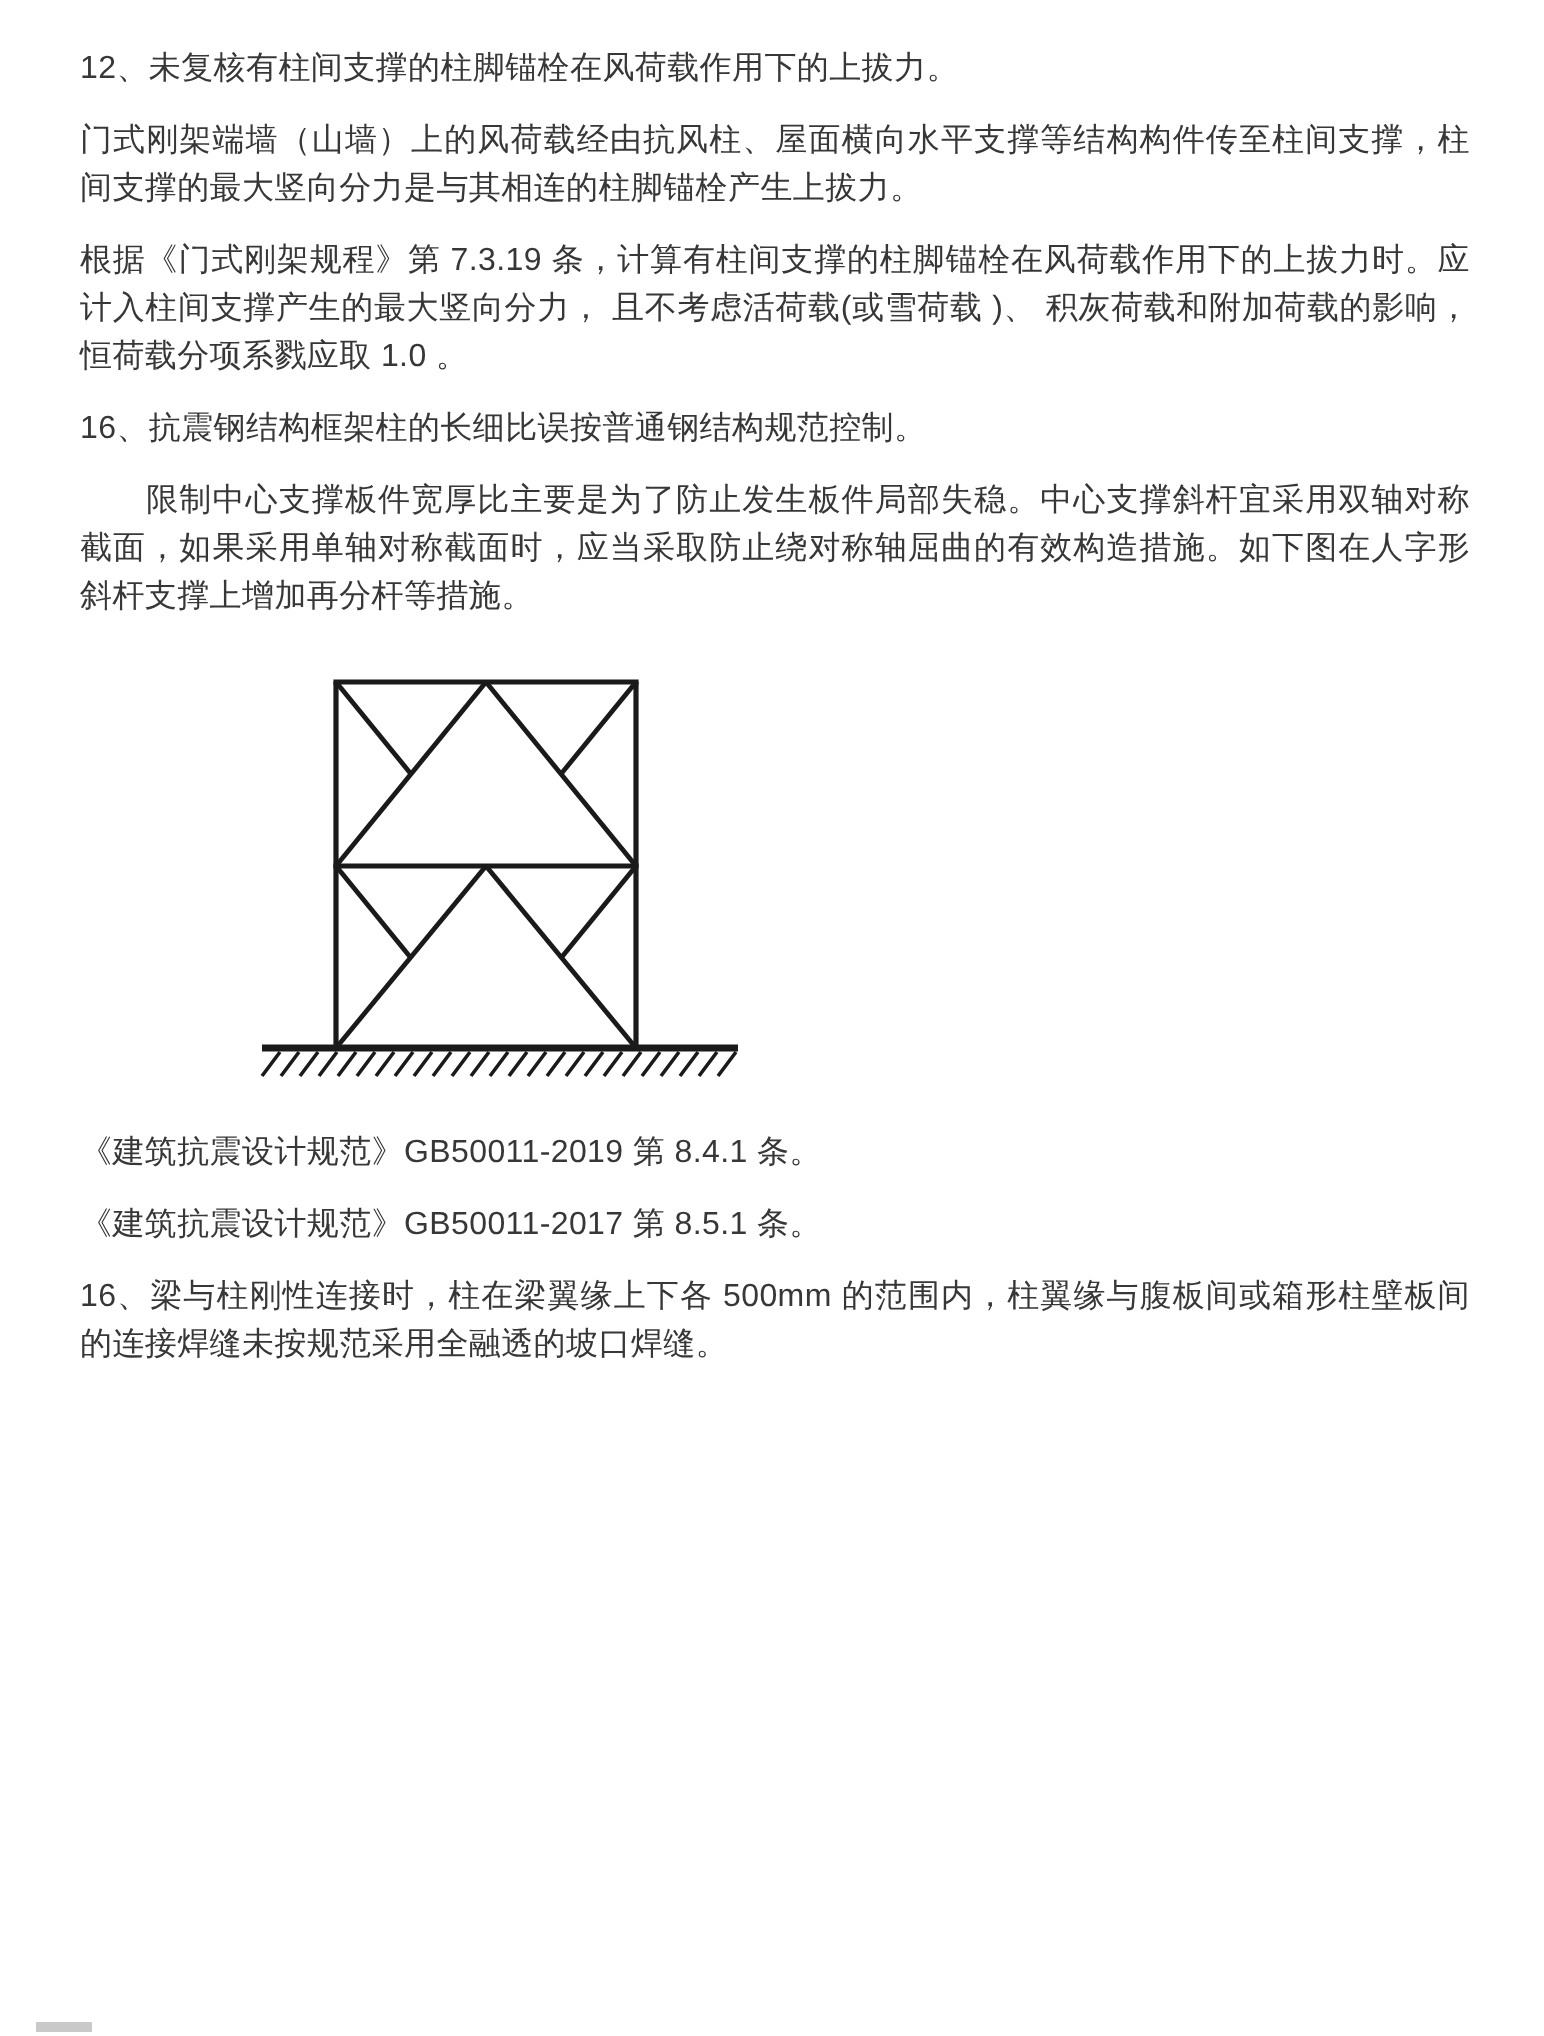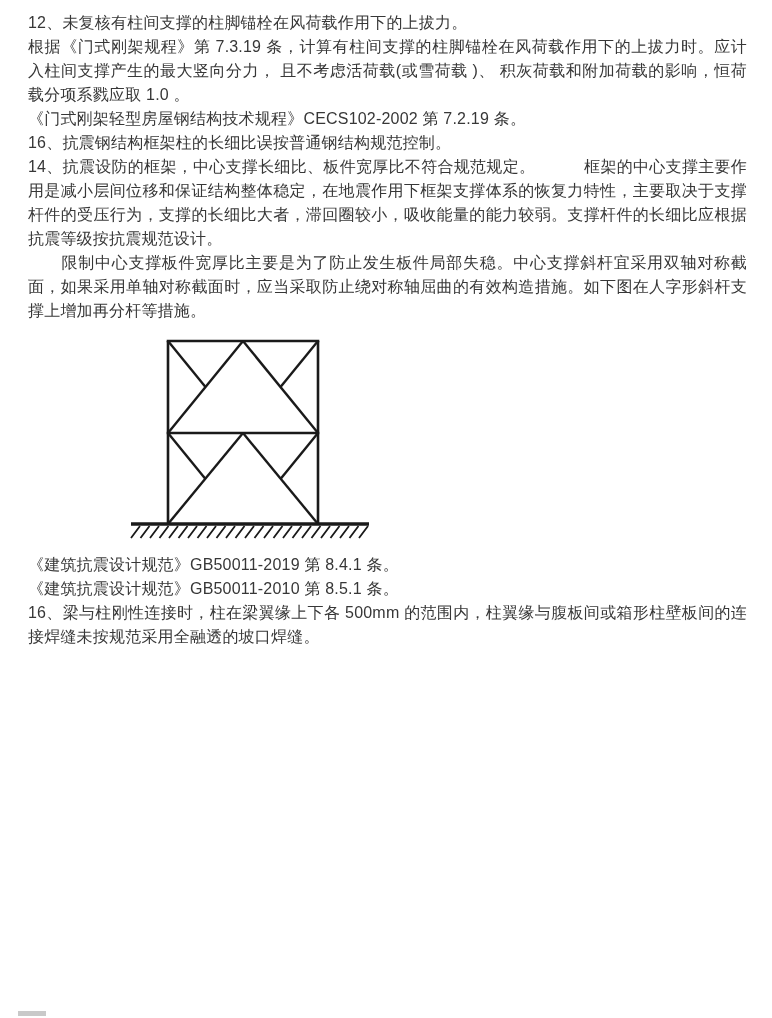--- a/index.html
+++ b/index.html
@@ -3,21 +3,21 @@
 <meta charset="utf-8">
 <style>
   html,body{margin:0;padding:0;}
   body{
     width:772px;height:1018px;position:relative;overflow:hidden;
     background:#ffffff;color:#373737;
     font-family:"Liberation Sans","DejaVu Sans",sans-serif;
   }
   .doc{padding:11px 25px 0 28px;}
   .doc p{
-    margin:0;font-size:16px;line-height:24px;
+    margin:12px;font-size:16px;line-height:24px;
     text-align:justify;text-justify:inter-ideograph;
     letter-spacing:0.2px;word-break:break-all;
   }
   .figure-block{height:230px;position:relative;}
   .figure-block svg{display:block;position:absolute;left:90px;top:3px;}
   .frame-line{stroke:#1a1a1a;fill:none;}
   .member{stroke-width:2.6px;}
   .brace{stroke-width:2.4px;}
   .ground{stroke-width:3.4px;}
   .hatch{stroke-width:1.8px;}
@@ -26,30 +26,29 @@
     background:#c9c9c9;
   }
 </style>
 </head>
 <body>
 
 <div class="doc">
 
   <section>
     <p>12、未复核有柱间支撑的柱脚锚栓在风荷载作用下的上拔力。</p>
+    <p>门式刚架端墙（山墙）上的风荷载经由抗风柱、屋面横向水平支撑等结构构件传至柱间支撑，柱间支撑的最大竖向分力是与其相连的柱脚锚栓产生上拔力。</p>
     <p>根据《门式刚架规程》第 7.3.19 条，计算有柱间支撑的柱脚锚栓在风荷载作用下的上拔力时。应计入柱间支撑产生的最大竖向分力， 且不考虑活荷载(或雪荷载 )、 积灰荷载和附加荷载的影响，恒荷载分项系戮应取 1.0 。</p>
-    <p>《门式刚架轻型房屋钢结构技术规程》CECS102-2002 第 7.2.19 条。</p>
   </section>
 
   <section>
     <p>16、抗震钢结构框架柱的长细比误按普通钢结构规范控制。</p>
   </section>
 
   <section>
-    <p>14、抗震设防的框架，中心支撑长细比、板件宽厚比不符合规范规定。　　　框架的中心支撑主要作用是减小层间位移和保证结构整体稳定，在地震作用下框架支撑体系的恢复力特性，主要取决于支撑杆件的受压行为，支撑的长细比大者，滞回圈较小，吸收能量的能力较弱。支撑杆件的长细比应根据抗震等级按抗震规范设计。</p>
     <p>　　限制中心支撑板件宽厚比主要是为了防止发生板件局部失稳。中心支撑斜杆宜采用双轴对称截面，如果采用单轴对称截面时，应当采取防止绕对称轴屈曲的有效构造措施。如下图在人字形斜杆支撑上增加再分杆等措施。</p>
 
     <div class="figure-block">
       <svg width="262" height="222" viewBox="0 0 262 222" aria-hidden="true">
 
         <line class="frame-line member" x1="50" y1="15" x2="50" y2="198"></line>
         <line class="frame-line member" x1="200" y1="15" x2="200" y2="198"></line>
 
         <line class="frame-line member" x1="48.7" y1="15" x2="201.3" y2="15"></line>
         <line class="frame-line member" x1="48.7" y1="107" x2="201.3" y2="107"></line>
@@ -75,21 +74,21 @@
           M174 200 l-9 12 M183.5 200 l-9 12 M193 200 l-9 12 M202.5 200 l-9 12
           M212 200 l-9 12 M221.5 200 l-9 12 M231 200 l-9 12 M240.5 200 l-9 12
           M250 200 l-9 12"></path>
       </svg>
     </div>
 
     <p>《建筑抗震设计规范》GB50011-2019 第 8.4.1 条。</p>
   </section>
 
   <section>
-    <p>《建筑抗震设计规范》GB50011-2010 第 8.5.1 条。</p>
+    <p>《建筑抗震设计规范》GB50011-2017 第 8.5.1 条。</p>
   </section>
 
   <section>
     <p>16、梁与柱刚性连接时，柱在梁翼缘上下各 500mm 的范围内，柱翼缘与腹板间或箱形柱壁板间的连接焊缝未按规范采用全融透的坡口焊缝。</p>
 
   </section>
 
 </div>
 
 <div class="corner-mark"></div>

